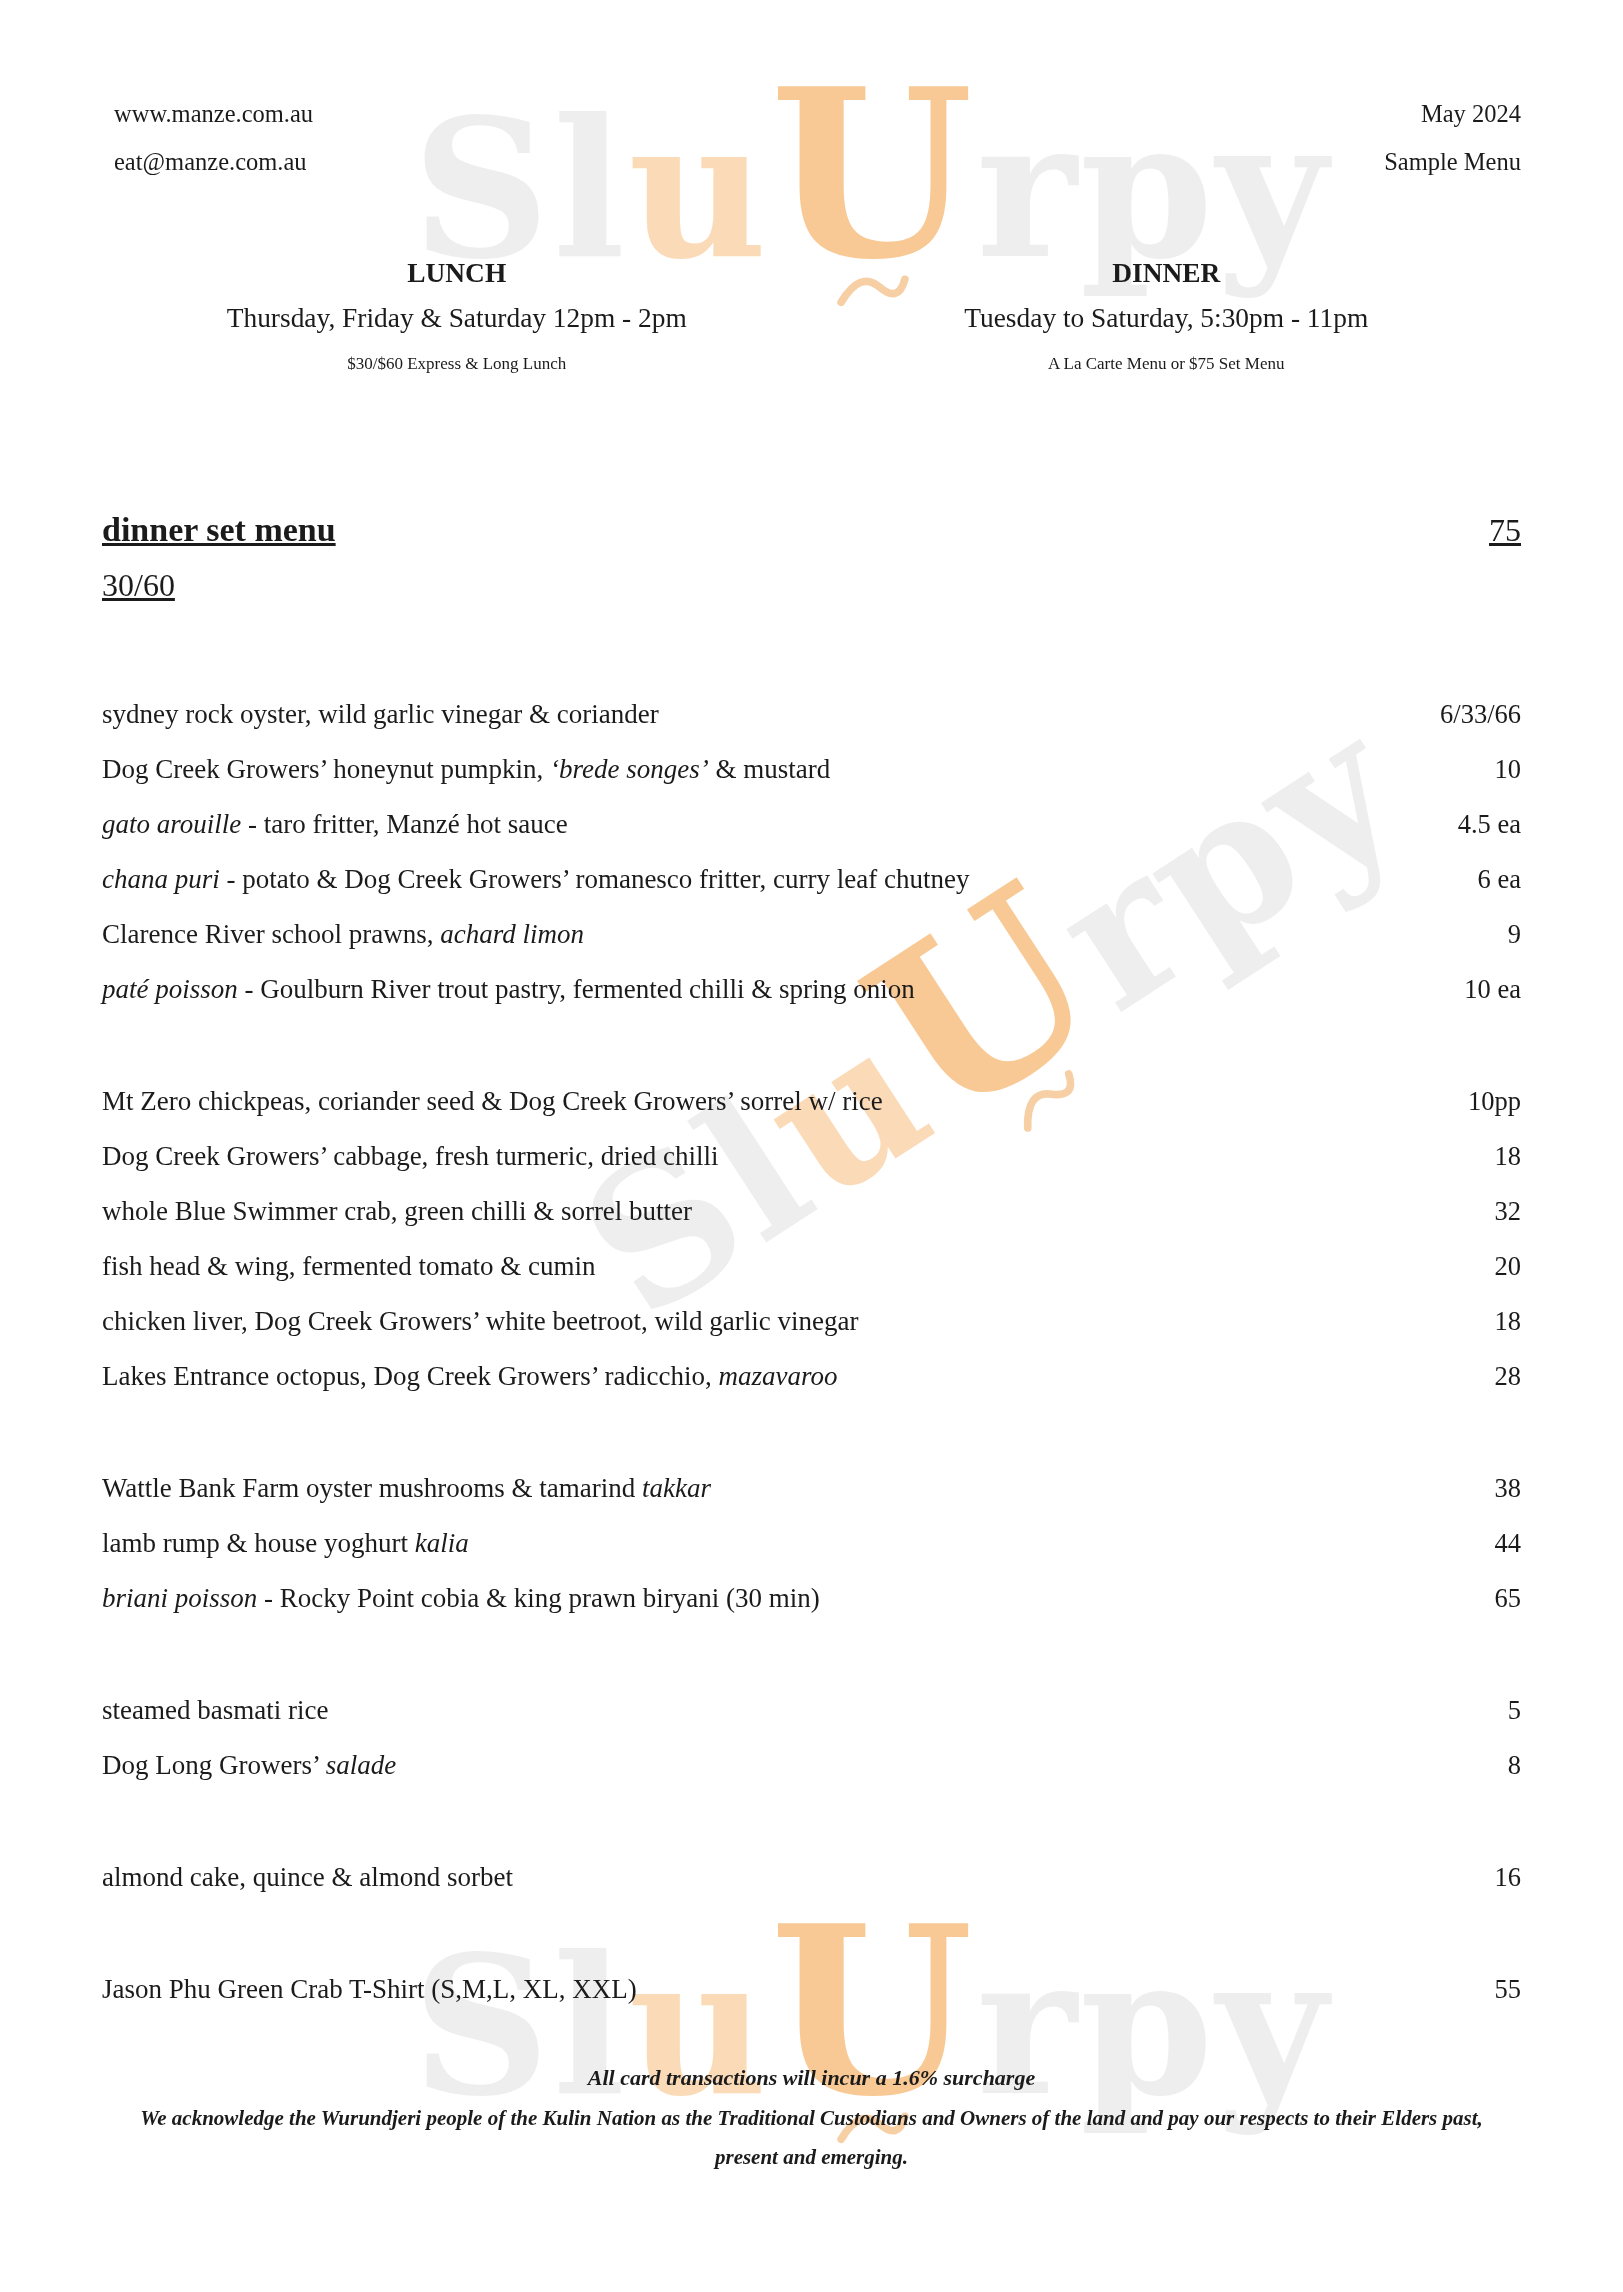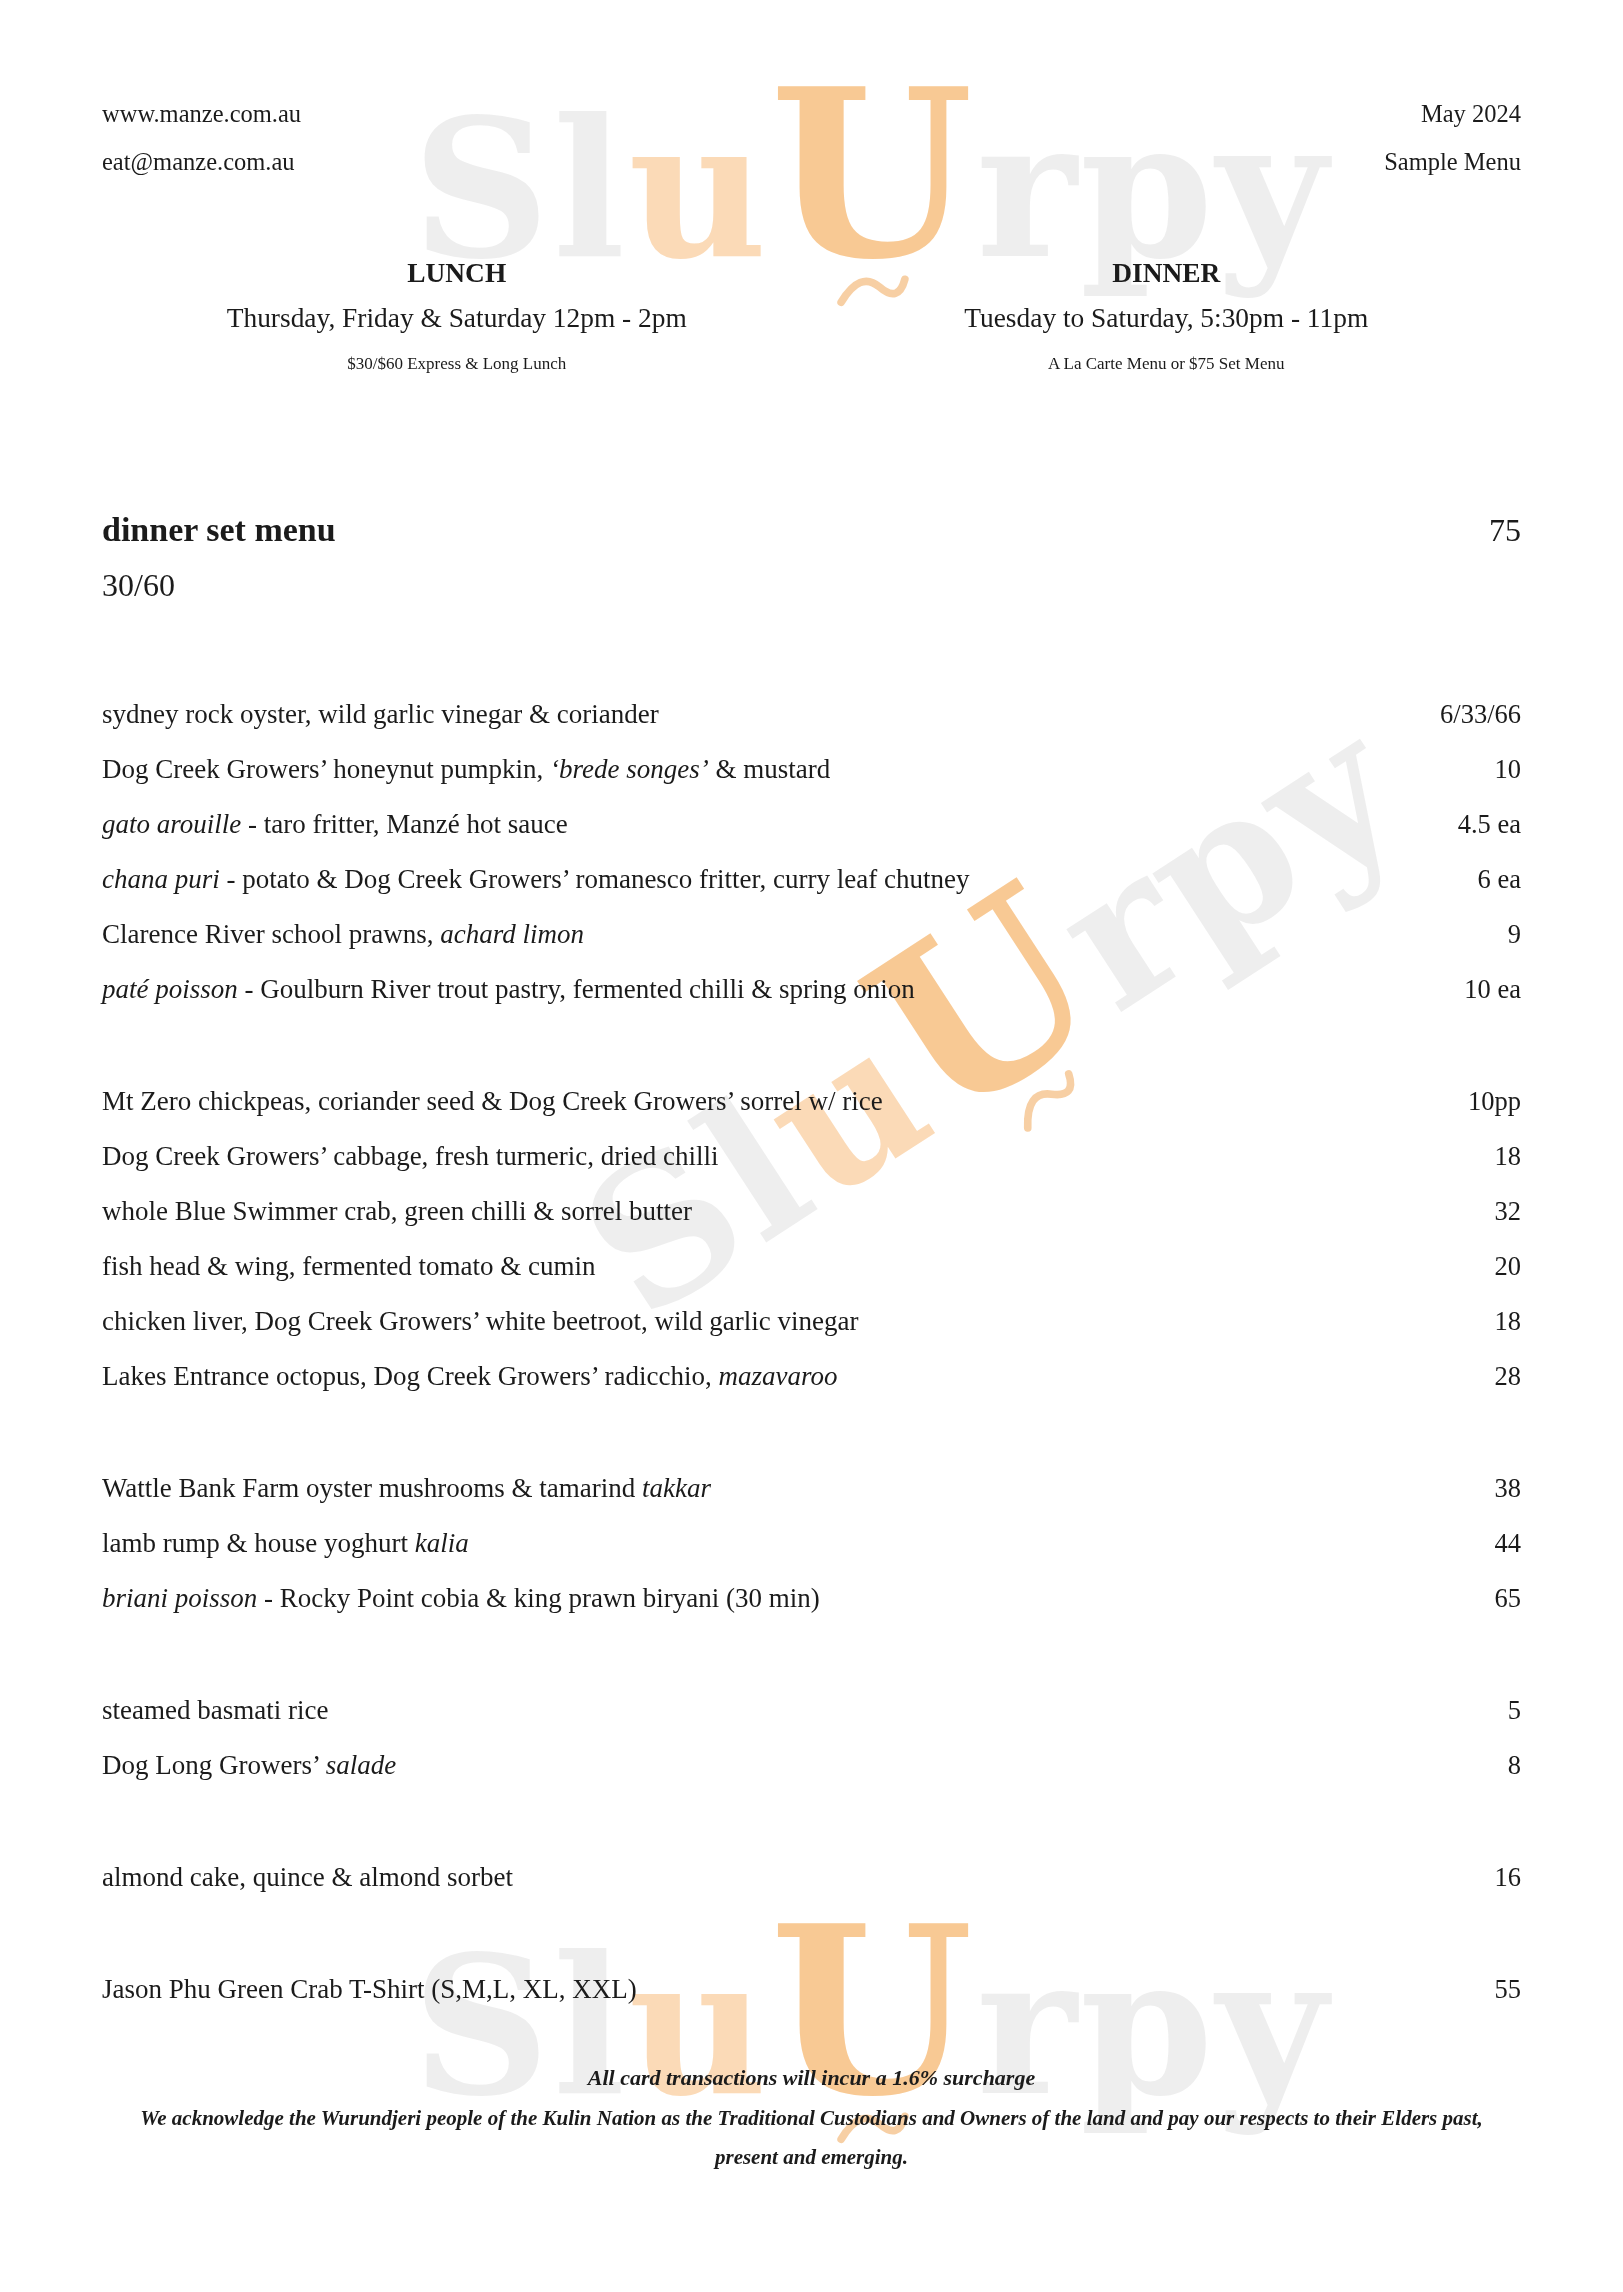--- a/index.html
+++ b/index.html
@@ -28,30 +28,30 @@
   }
   .wm .wm-g { color: rgba(70, 70, 70, 0.09); }
   .wm .wm-o { color: rgba(245, 163, 74, 0.40); }
   .wm .wm-O { color: rgba(242, 151, 50, 0.52); font-size: 1.22em; }
   .wm-top    { left: 412px; top: 37px; }
   .wm-mid    { left: 598px; top: 1117px; transform: rotate(-33deg); transform-origin: 0 50%; }
   .wm-bottom { left: 412px; top: 1874px; }
   .wm-curl { position: absolute; left: 46%; bottom: -3.9px; width: 78px; height: 51px; }
   
   .content { position: relative; z-index: 1; padding: 90px 102px 0 102px; }
-  .header-row { display: flex; justify-content: space-between; }
+  .header-row { display: flex; justify-content: space-between; margin-left: 12px; }
   .header-col div { font-size: 24.5px; line-height: 48px; }
   .header-col.right { text-align: right; }
   .services { display: flex; margin-top: 65px; }
   .service-col { flex: 1; text-align: center; }
   .svc-title    { font-weight: bold; font-size: 27.4px; line-height: 45px; }
   .svc-schedule { font-weight: normal; font-size: 27.4px; line-height: 45px; }
   .svc-detail   { font-size: 17px; line-height: 45px; font-family: Liberation Serif, serif; }
   
-  .headlines { margin-top: 116px; }
+  .headlines { margin-top: 116px; text-decoration: underline; }
   .headline-row { display: flex; justify-content: space-between; align-items: baseline; line-height: 55px; }
   .headline-name  { font-weight: bold; font-size: 34px; white-space: nowrap; }
   .headline-price { font-size: 32px; }
   
   .menu-sections { margin-top: 74px; }
   .menu-section { margin-top: 57px; }
   .menu-section:first-child { margin-top: 0; }
   .menu-row { display: flex; justify-content: space-between; align-items: baseline; line-height: 55px; }
   .item-name  { font-size: 27px; white-space: nowrap; }
   .item-price { font-size: 26.5px; padding-left: 29px; }

